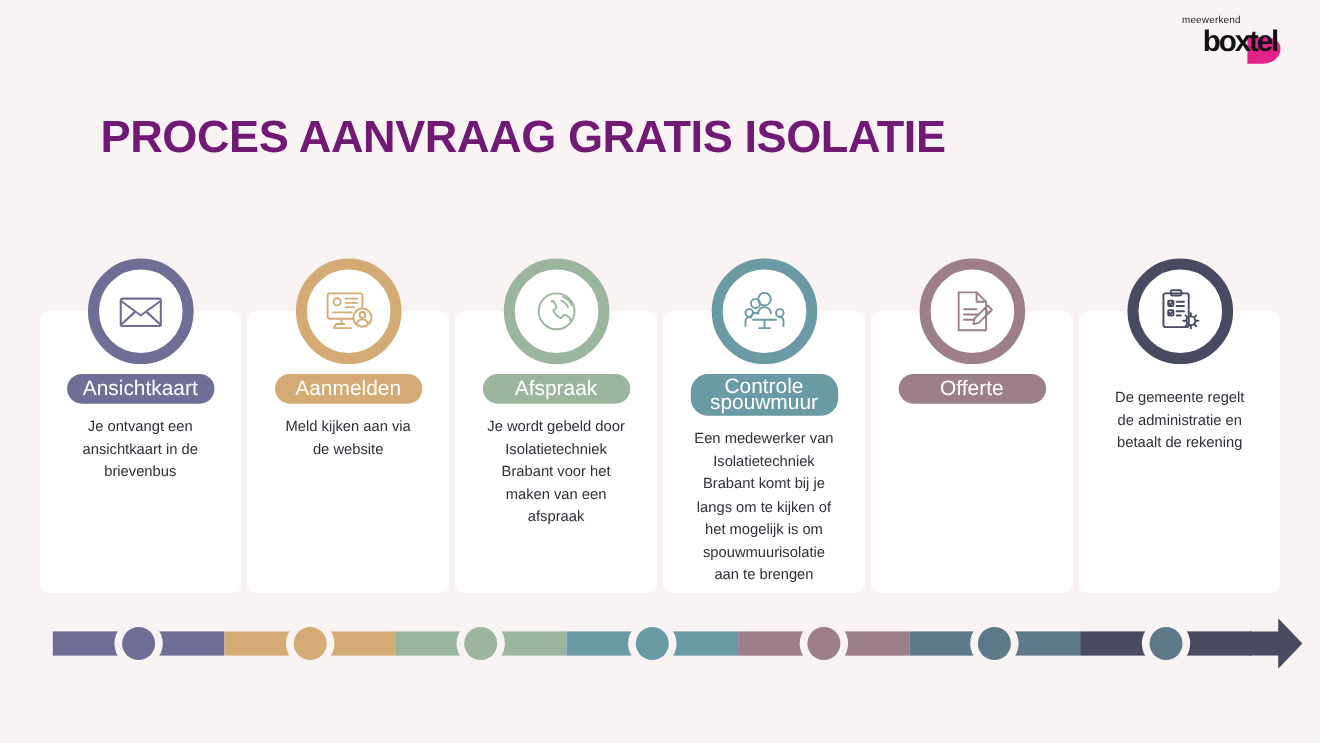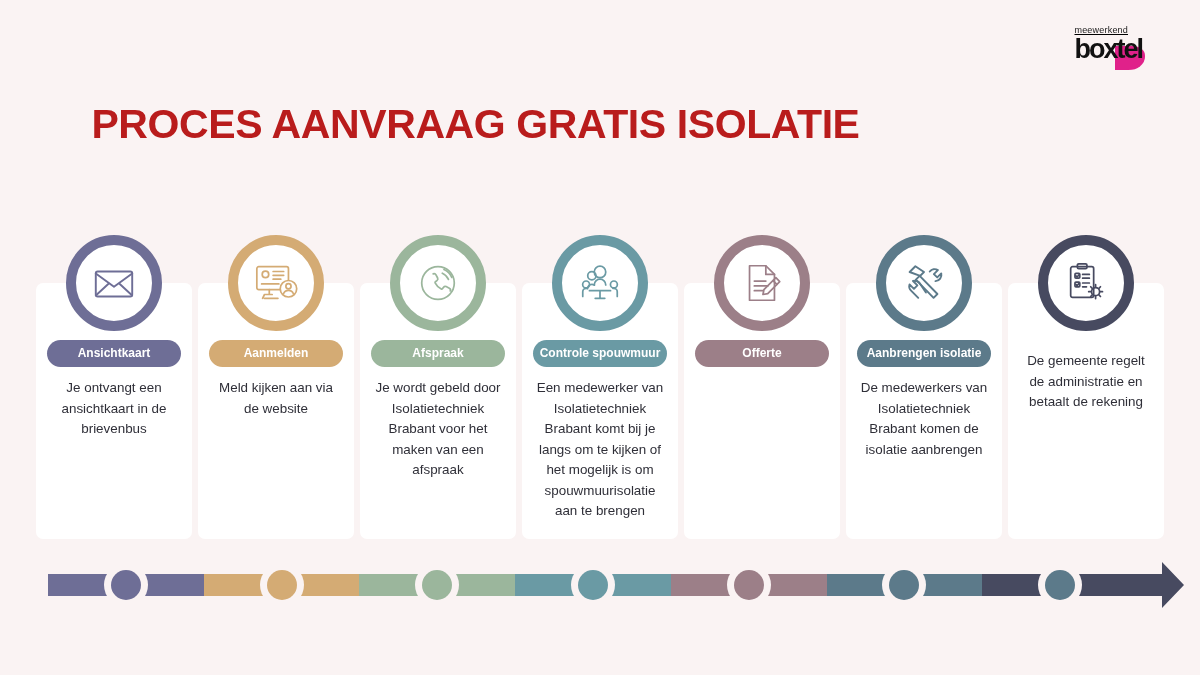--- a/index.html
+++ b/index.html
@@ -9,25 +9,24 @@
     height: 675px;
     background: #faf3f3;
     font-family: "Liberation Sans", sans-serif;
     overflow: hidden;
     position: relative;
   }
 
   
   #logo {
     position: absolute;
-    top: 26px;
+    top: 14px;
     right: 20px;
-    text-align: left;
+    text-align: center;
     line-height: 1;
-    text-decoration: underline;
   }
   #logo-tagline {
     font-size: 9px;
     letter-spacing: 0.2px;
     color: #1a1a1a;
     margin-right: 52px;
     margin-bottom: 1px;
     font-weight: 400;
   }
   #logo-wordmark {
@@ -53,21 +52,21 @@
   
   #page-title {
     position: absolute;
     top: 101px;
     left: 0;
     width: 951px;
     text-align: center;
     font-size: 41px;
     font-weight: 700;
     letter-spacing: -0.4px;
-    color: #b91c1c;
+    color: #701a75;
   }
 
   
   #steps {
     position: absolute;
     top: 283px;
     left: 36px;
     width: 1128px;
     height: 256px;
     display: flex;
@@ -98,27 +97,27 @@
     align-items: center;
     justify-content: center;
   }
   .step-circle svg { width: 46px; height: 46px; display: block; }
 
   .step-pill {
     width: 134px;
     min-height: 27px;
     border-radius: 14px;
     color: #ffffff;
-    font-size: 12px;
-    font-weight: 700;
+    font-size: 19px;
+    font-weight: 400;
     line-height: 15px;
     display: flex;
     align-items: center;
     justify-content: center;
-    text-align: left;
+    text-align: center;
     padding: 4px 6px;
   }
   .step-pill.two-line { border-radius: 16px; }
 
   .step-desc {
     margin-top: 11px;
     width: 132px;
     text-align: center;
     font-size: 13.4px;
     line-height: 20.5px;
@@ -248,34 +247,20 @@
           <svg viewBox="0 0 48 48" fill="none" stroke="#9c7f88" stroke-width="1.8" stroke-linecap="round" stroke-linejoin="round">
       <path d="M11 6h17l9 9v27H11z"></path>
             <path d="M28 6v9h9"></path>
       <path d="M16 22h12M16 27h14M16 32h9"></path>
       <path d="M38.5 18.5l4 4-12.5 12.5-5 1 1-5z"></path>
             <path d="M35.5 21.5l4 4"></path>
           </svg>
         </span>
       </div>
       <div class="step-pill" style="background: rgb(156, 127, 136);">Offerte</div>
-    </div>
-    <div class="step">
-      <div class="step-circle" style="border: 10px solid rgb(92, 122, 138);">
-        <span>
-          <svg viewBox="0 0 48 48" fill="none" stroke="#5c7a8a" stroke-width="2" stroke-linecap="round" stroke-linejoin="round">
-      <path d="M9 12.5l6-6 9 6-4 4z"></path>
-            <path d="M19.5 16.5L38 35.5l-4 4L15.5 20.5z"></path>
-      <path d="M18 39.5l-7.5-7.5a6.5 6.5 0 0 1-1.6-6.5l4.6 4.6 3.6-3.6-4.6-4.6a6.5 6.5 0 0 1 6.5 1.6L26 34"></path>
-      <path d="M30 12a6.5 6.5 0 0 1 8.5-1.5l-4.2 4.2 3.5 3.5 4.2-4.2A6.5 6.5 0 0 1 36 22"></path>
-          </svg>
-        </span>
-      </div>
-      <div class="step-pill two-line" style="background: rgb(92, 122, 138);">Aanbrengen isolatie</div>
-      <div class="step-desc">De medewerkers van Isolatietechniek Brabant komen de isolatie aanbrengen</div>
     </div>
     <div class="step">
       <div class="step-circle" style="border: 10px solid rgb(71, 74, 96);">
         <span>
           <svg viewBox="0 0 48 48" fill="none" stroke="#474a60" stroke-width="1.8" stroke-linecap="round" stroke-linejoin="round">
       <rect x="8" y="7" width="24" height="32" rx="2"></rect>
       <rect x="15" y="4" width="10" height="5" rx="1.4"></rect>
       <rect x="12.5" y="14" width="5" height="5" rx="1"></rect>
             <path d="M13.5 16.5l1.2 1.2 2.3-2.6"></path>
       <rect x="12.5" y="23" width="5" height="5" rx="1"></rect>

